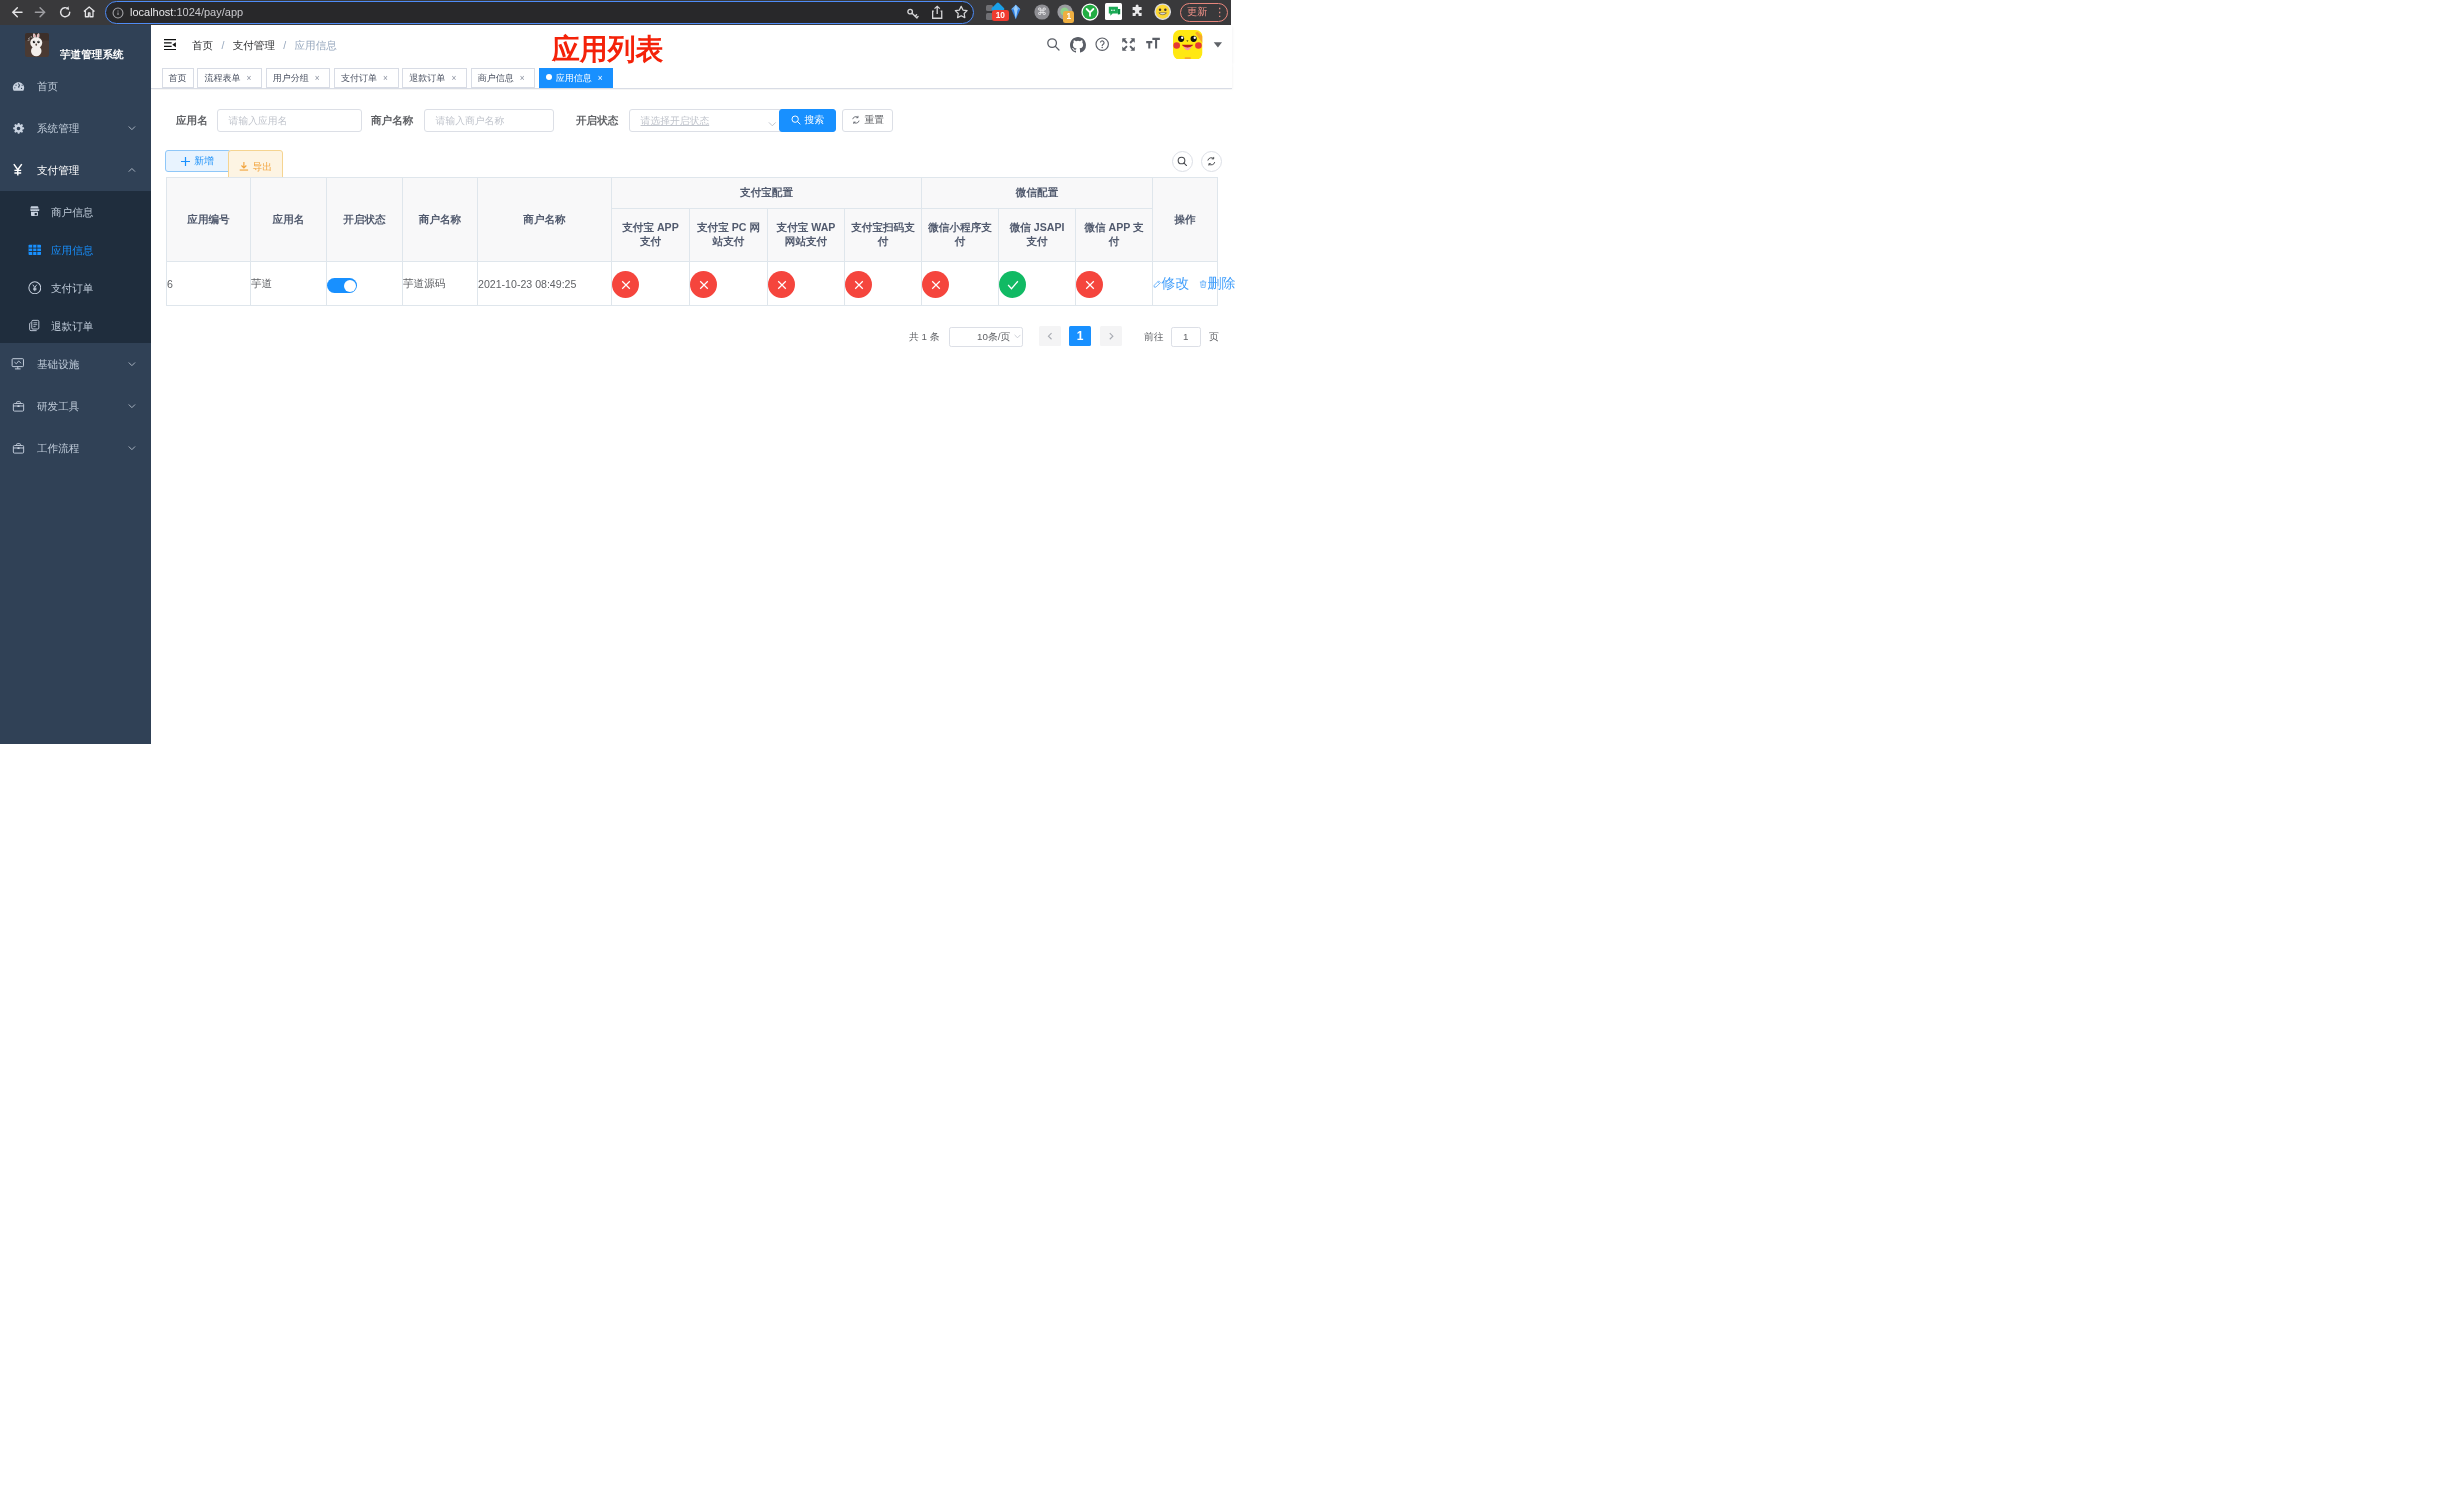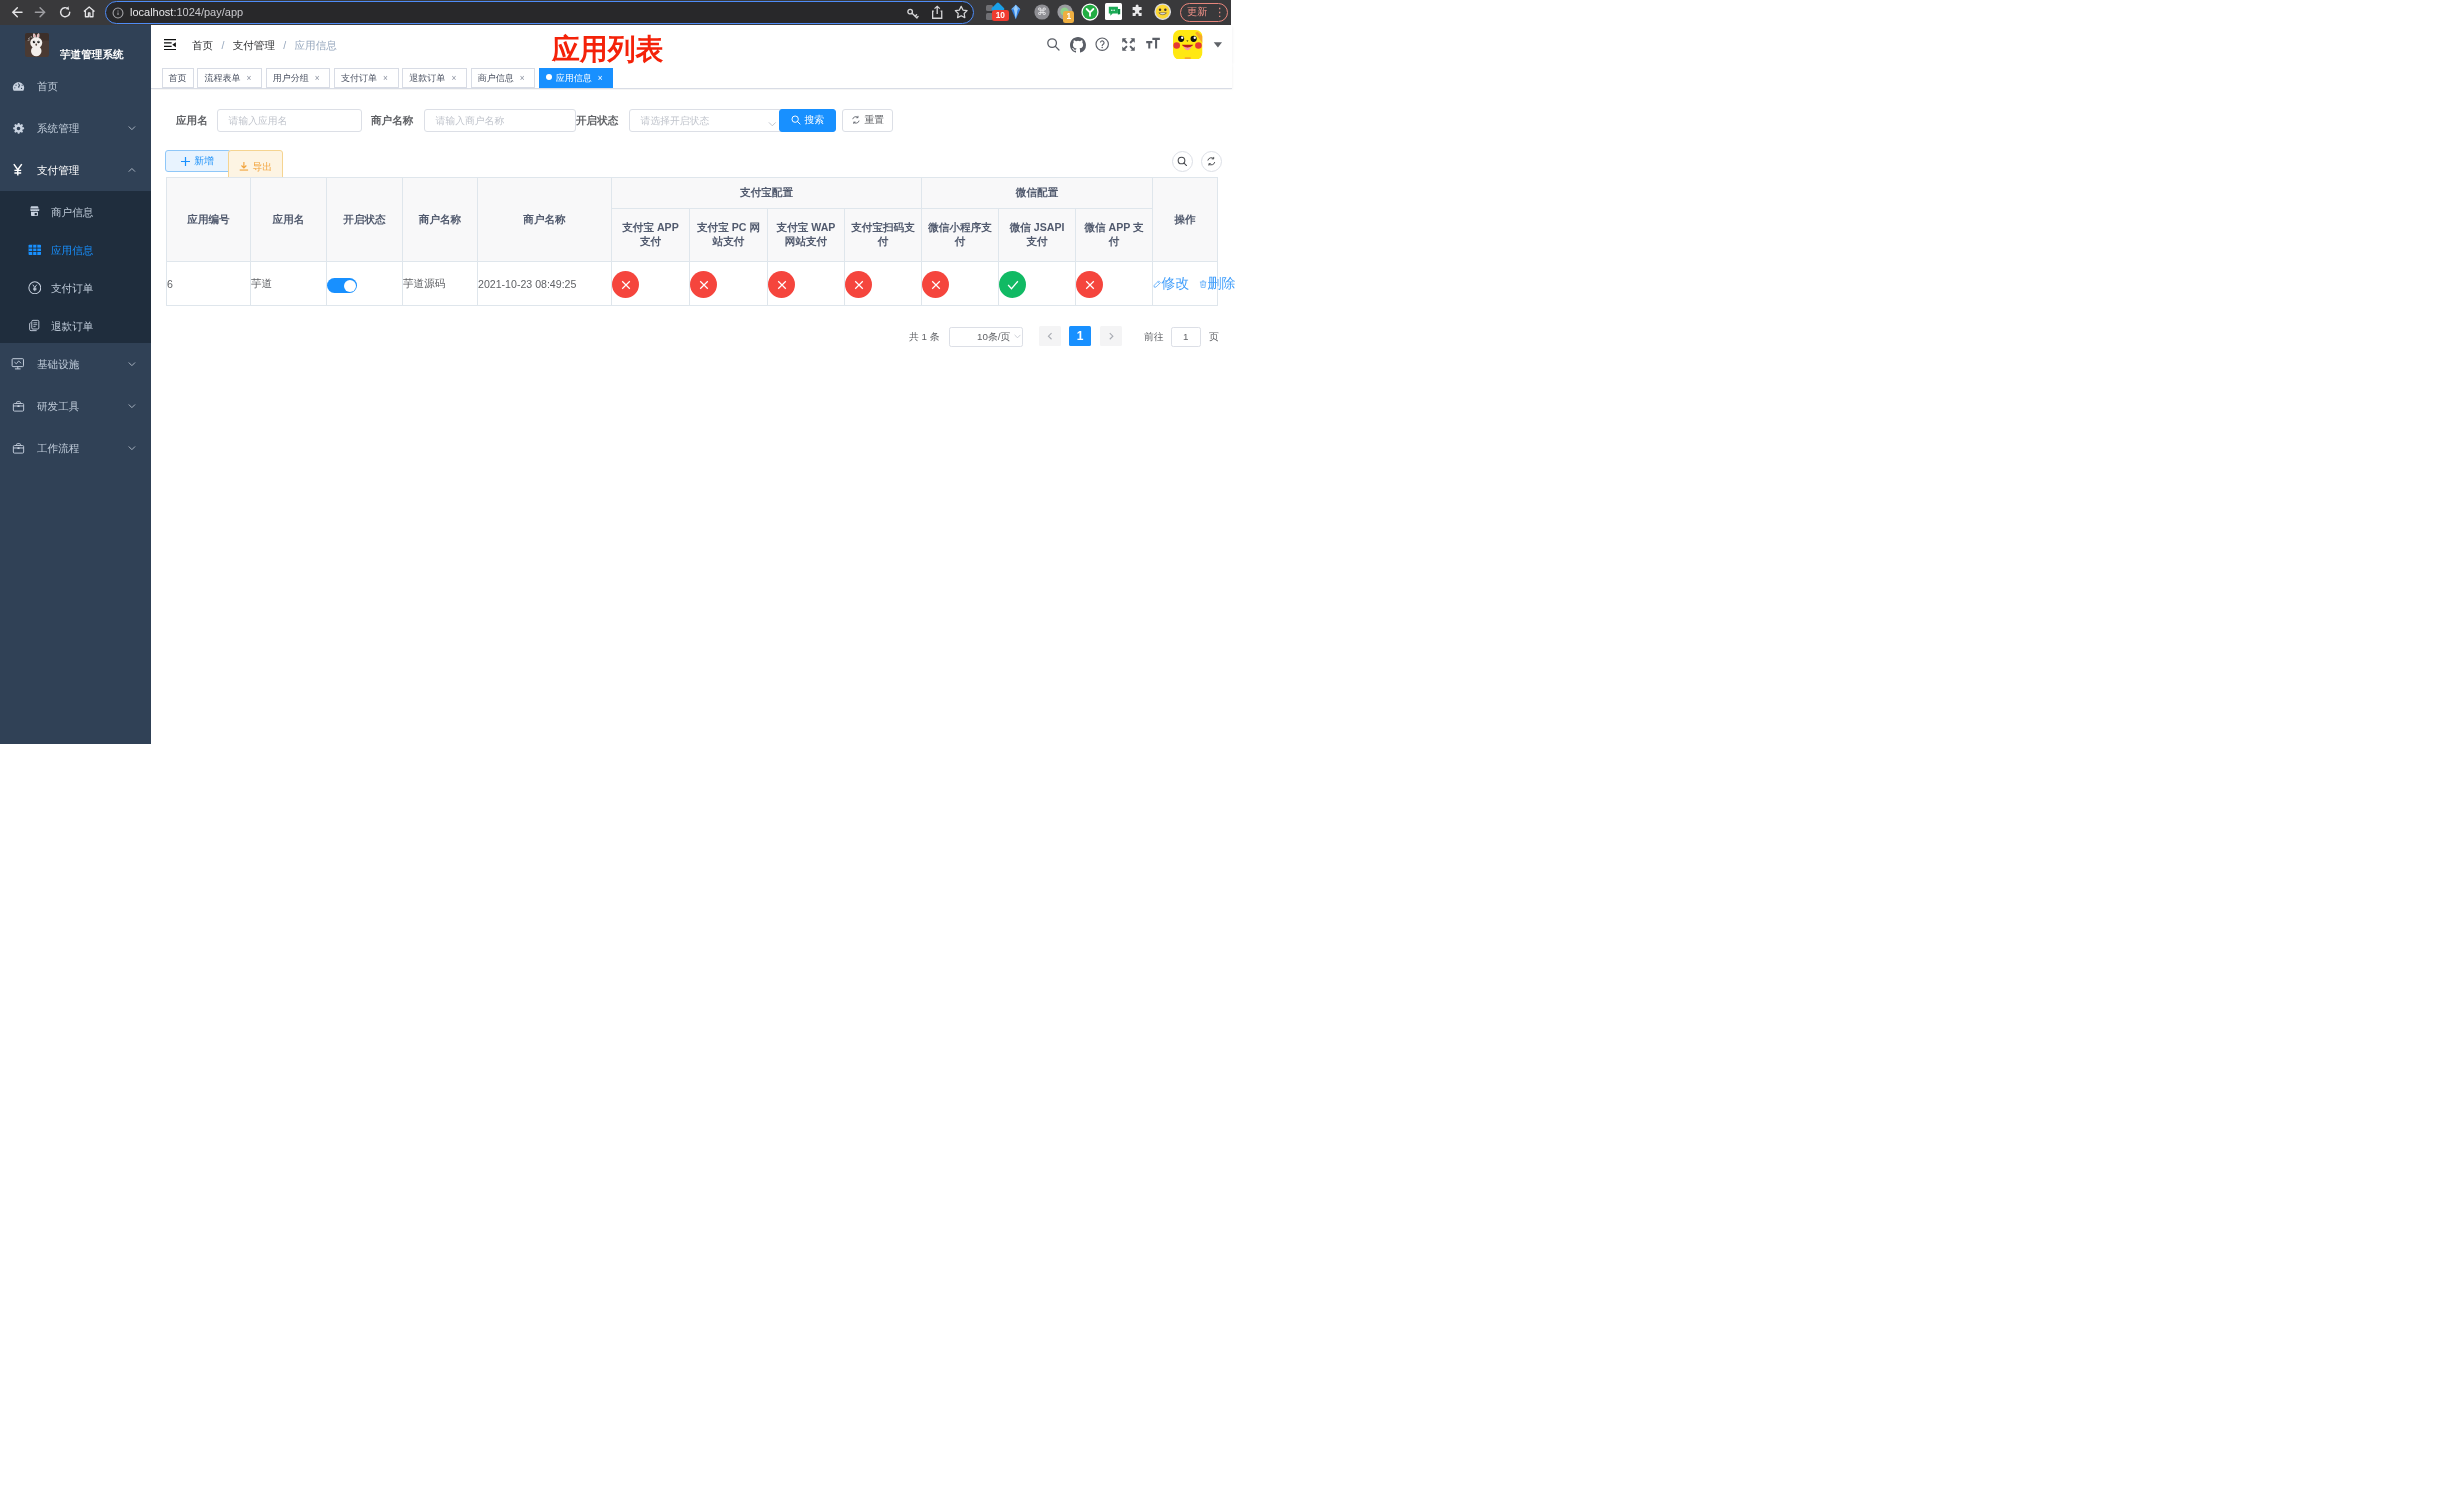--- a/index.html
+++ b/index.html
@@ -382,23 +382,23 @@
       <span class="tag">支付订单 <span class="x">×</span></span>
       <span class="tag">退款订单 <span class="x">×</span></span>
       <span class="tag">商户信息 <span class="x">×</span></span>
       <span class="tag on"><span class="dot"></span>应用信息 <span class="x">×</span></span>
     </div>
   </div>
   <div class="content">
     <div class="lab" style="left:25px; top:18.6px;">应用名</div>
     <div class="inp" style="left:66px; top:18.6px; width:145px;">请输入应用名</div>
     <div class="lab" style="left:220px; top:18.6px;">商户名称</div>
-    <div class="inp" style="left:273px; top:18.6px; width:152px;">请输入商户名称</div>
+    <div class="inp" style="left:273px; top:18.6px; width:130px;">请输入商户名称</div>
     <div class="lab" style="left:425px; top:18.6px;">开启状态</div>
-    <div class="inp" style="left:478px; top:18.6px; width:156px;">请选择开启状态<span class="car" style="top:6px;"><svg width="10.6" height="10.6" viewBox="0 0 14 14">
+    <div class="inp" style="left:478px; top:18.6px; width:156px;text-decoration:underline;">请选择开启状态<span class="car" style="top:6px;"><svg width="10.6" height="10.6" viewBox="0 0 14 14">
             <path d="M2.5 4.5L7 9l4.5-4.5" stroke="#c0c4cc" stroke-width="1.3" fill="none"></path>
           </svg></span></div>
     <div class="btn btn-pri" style="left:628px; top:18.6px; width:57px;"><svg width="9.8" height="9.8" viewBox="0 0 20 20">
           <circle cx="8.5" cy="8.5" r="6.5" stroke="#fff" stroke-width="2" fill="none"></circle>
           <path d="M13.5 13.5l5 5" stroke="#fff" stroke-width="2" stroke-linecap="round"></path>
         </svg>搜索</div>
     <div class="btn btn-def" style="left:691px; top:18.6px; width:51px;"><svg width="9.8" height="9.8" viewBox="0 0 20 20">
           <path d="M3.5 8.5a6.5 6.5 0 0 1 11-3.2M14.3 1.8v3.7h-3.7" stroke="#5a5e66" stroke-width="1.7" fill="none"></path>
           <path d="M16.5 11.5a6.5 6.5 0 0 1-11 3.2M5.7 18.2v-3.7h3.7" stroke="#5a5e66" stroke-width="1.7" fill="none"></path>
         </svg>重置</div>

